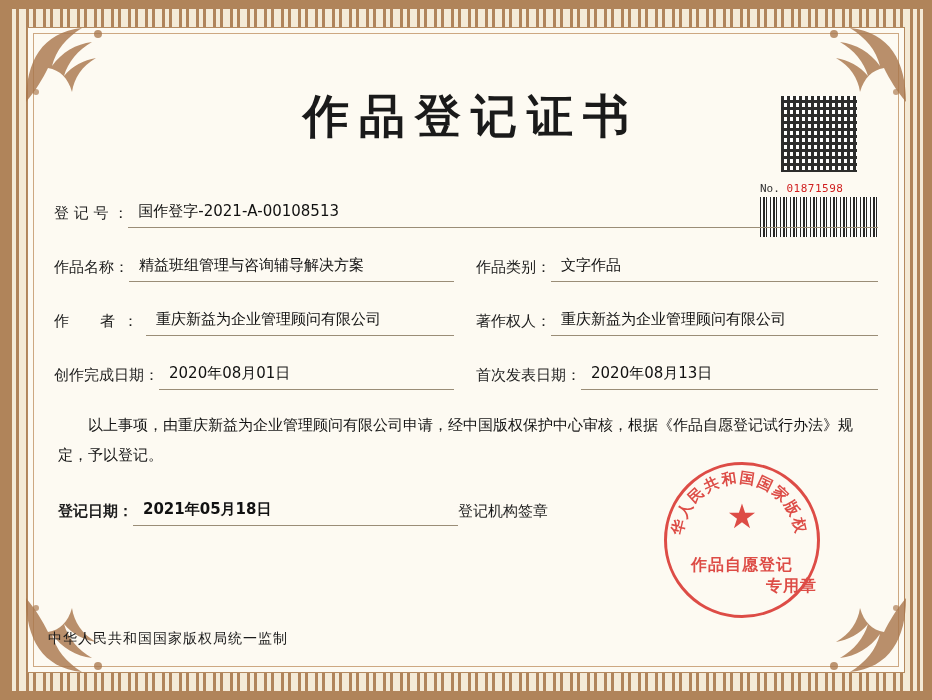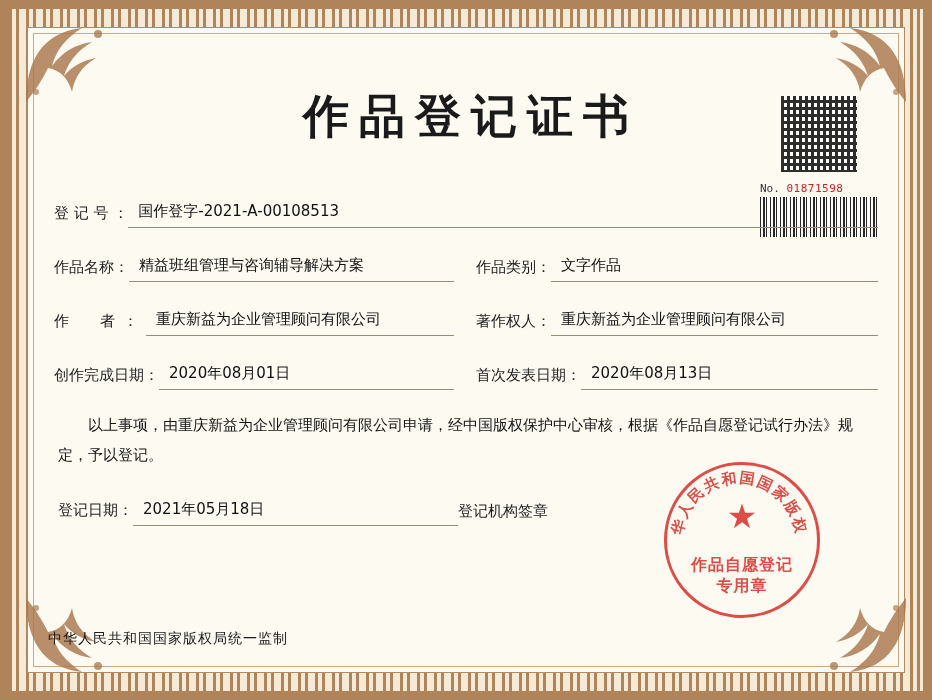--- a/index.html
+++ b/index.html
@@ -183,21 +183,21 @@
     padding: 0 4px;
   }
 
   
   .bottom-row {
     display: flex;
     align-items: flex-end;
     margin-top: 30px;
     padding: 0 4px;
   }
-  .bottom-row .left-part { width: 400px; display: flex; align-items: center; }
+  .bottom-row .left-part { width: 400px; display: flex; align-items: flex-end; font-weight: bold; }
   .bottom-row .right-part { flex: 1; padding-bottom: 5px; font-size: 15px; }
 
   .footer-note {
     position: absolute;
     left: 0; right: 0;
     bottom: 8px;
     text-align: left;
     font-size: 14px;
     color: #1a1a1a;
     letter-spacing: 1px;
@@ -227,21 +227,21 @@
   }
   .seal .seal-line1, .seal .seal-line2 {
     position: absolute;
     left: 0; right: 0;
     text-align: center;
     font-family: "DejaVu Serif", "Liberation Serif", serif;
     font-weight: bold;
     letter-spacing: 1px;
   }
   .seal .seal-line1 { top: 60%; font-size: 16px; }
-  .seal .seal-line2 { top: 74%; font-size: 16px; }
+  .seal .seal-line2 { top: 74%; font-size: 16px; text-align: right; }
   .seal-arc-text {
     font-family: "DejaVu Serif", "Liberation Serif", serif;
     font-size: 15px;
     font-weight: bold;
     fill: #d8302a;
     letter-spacing: 2px;
   }
 </style>
 </head>
 <body>

